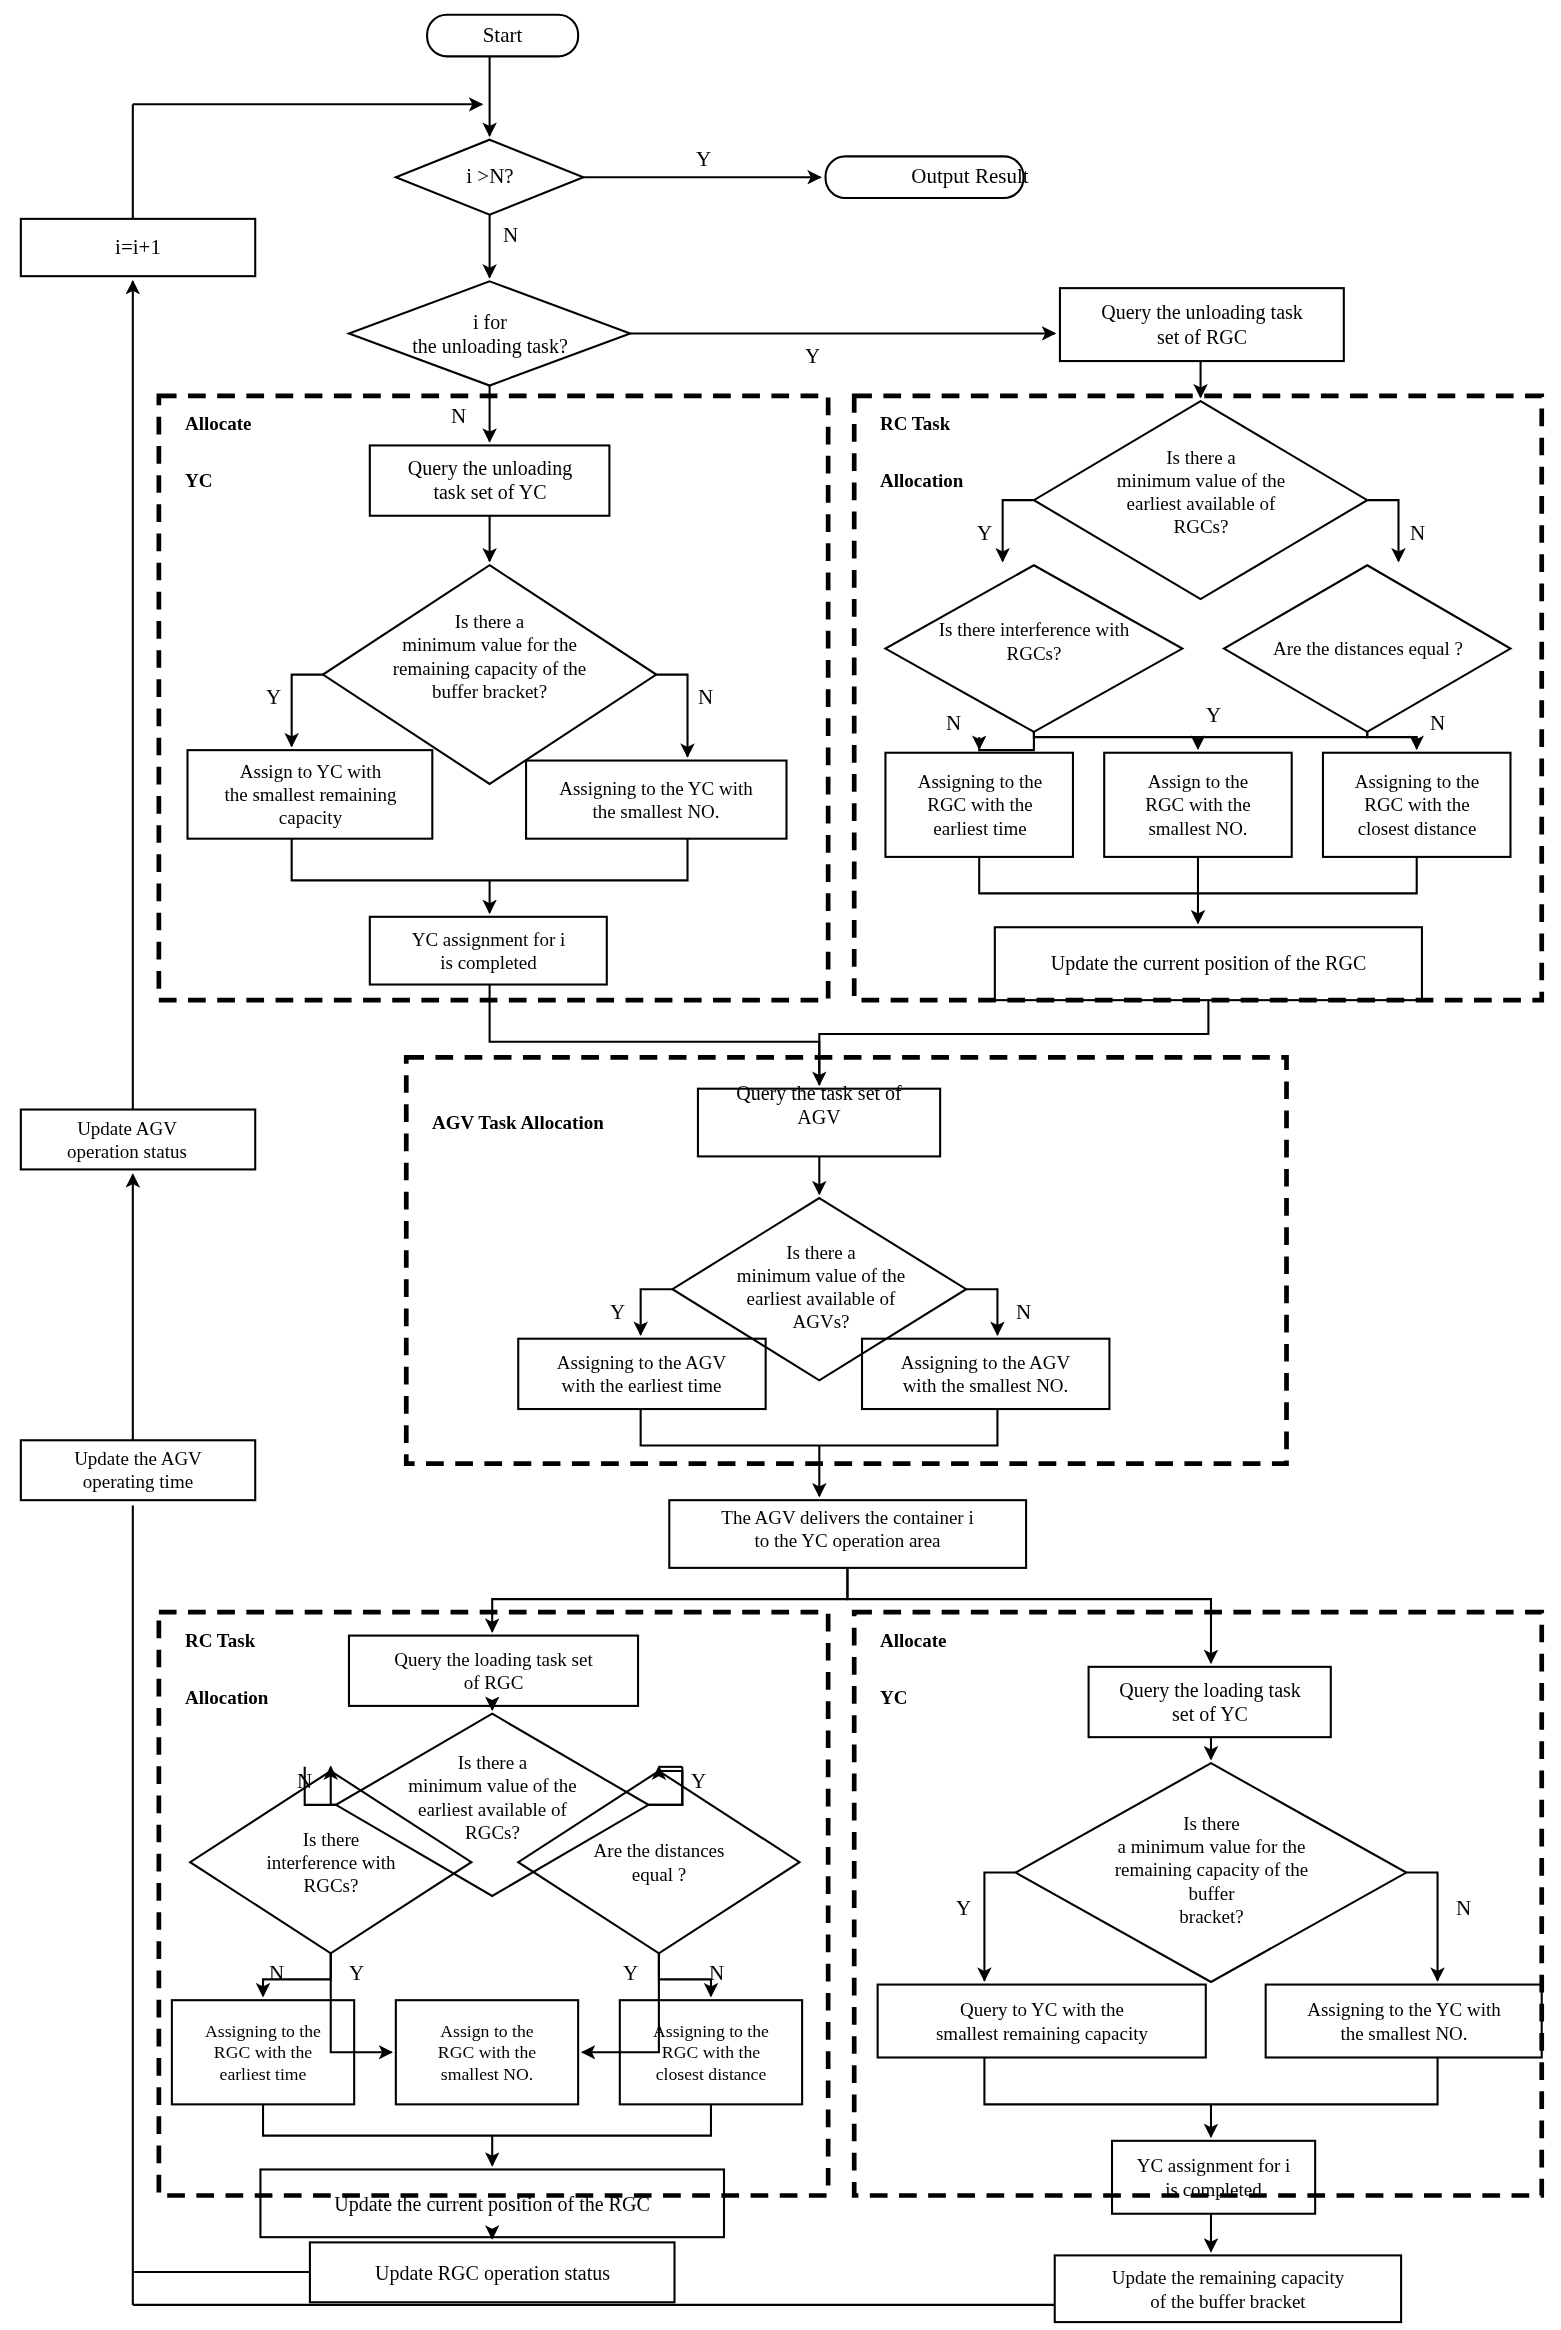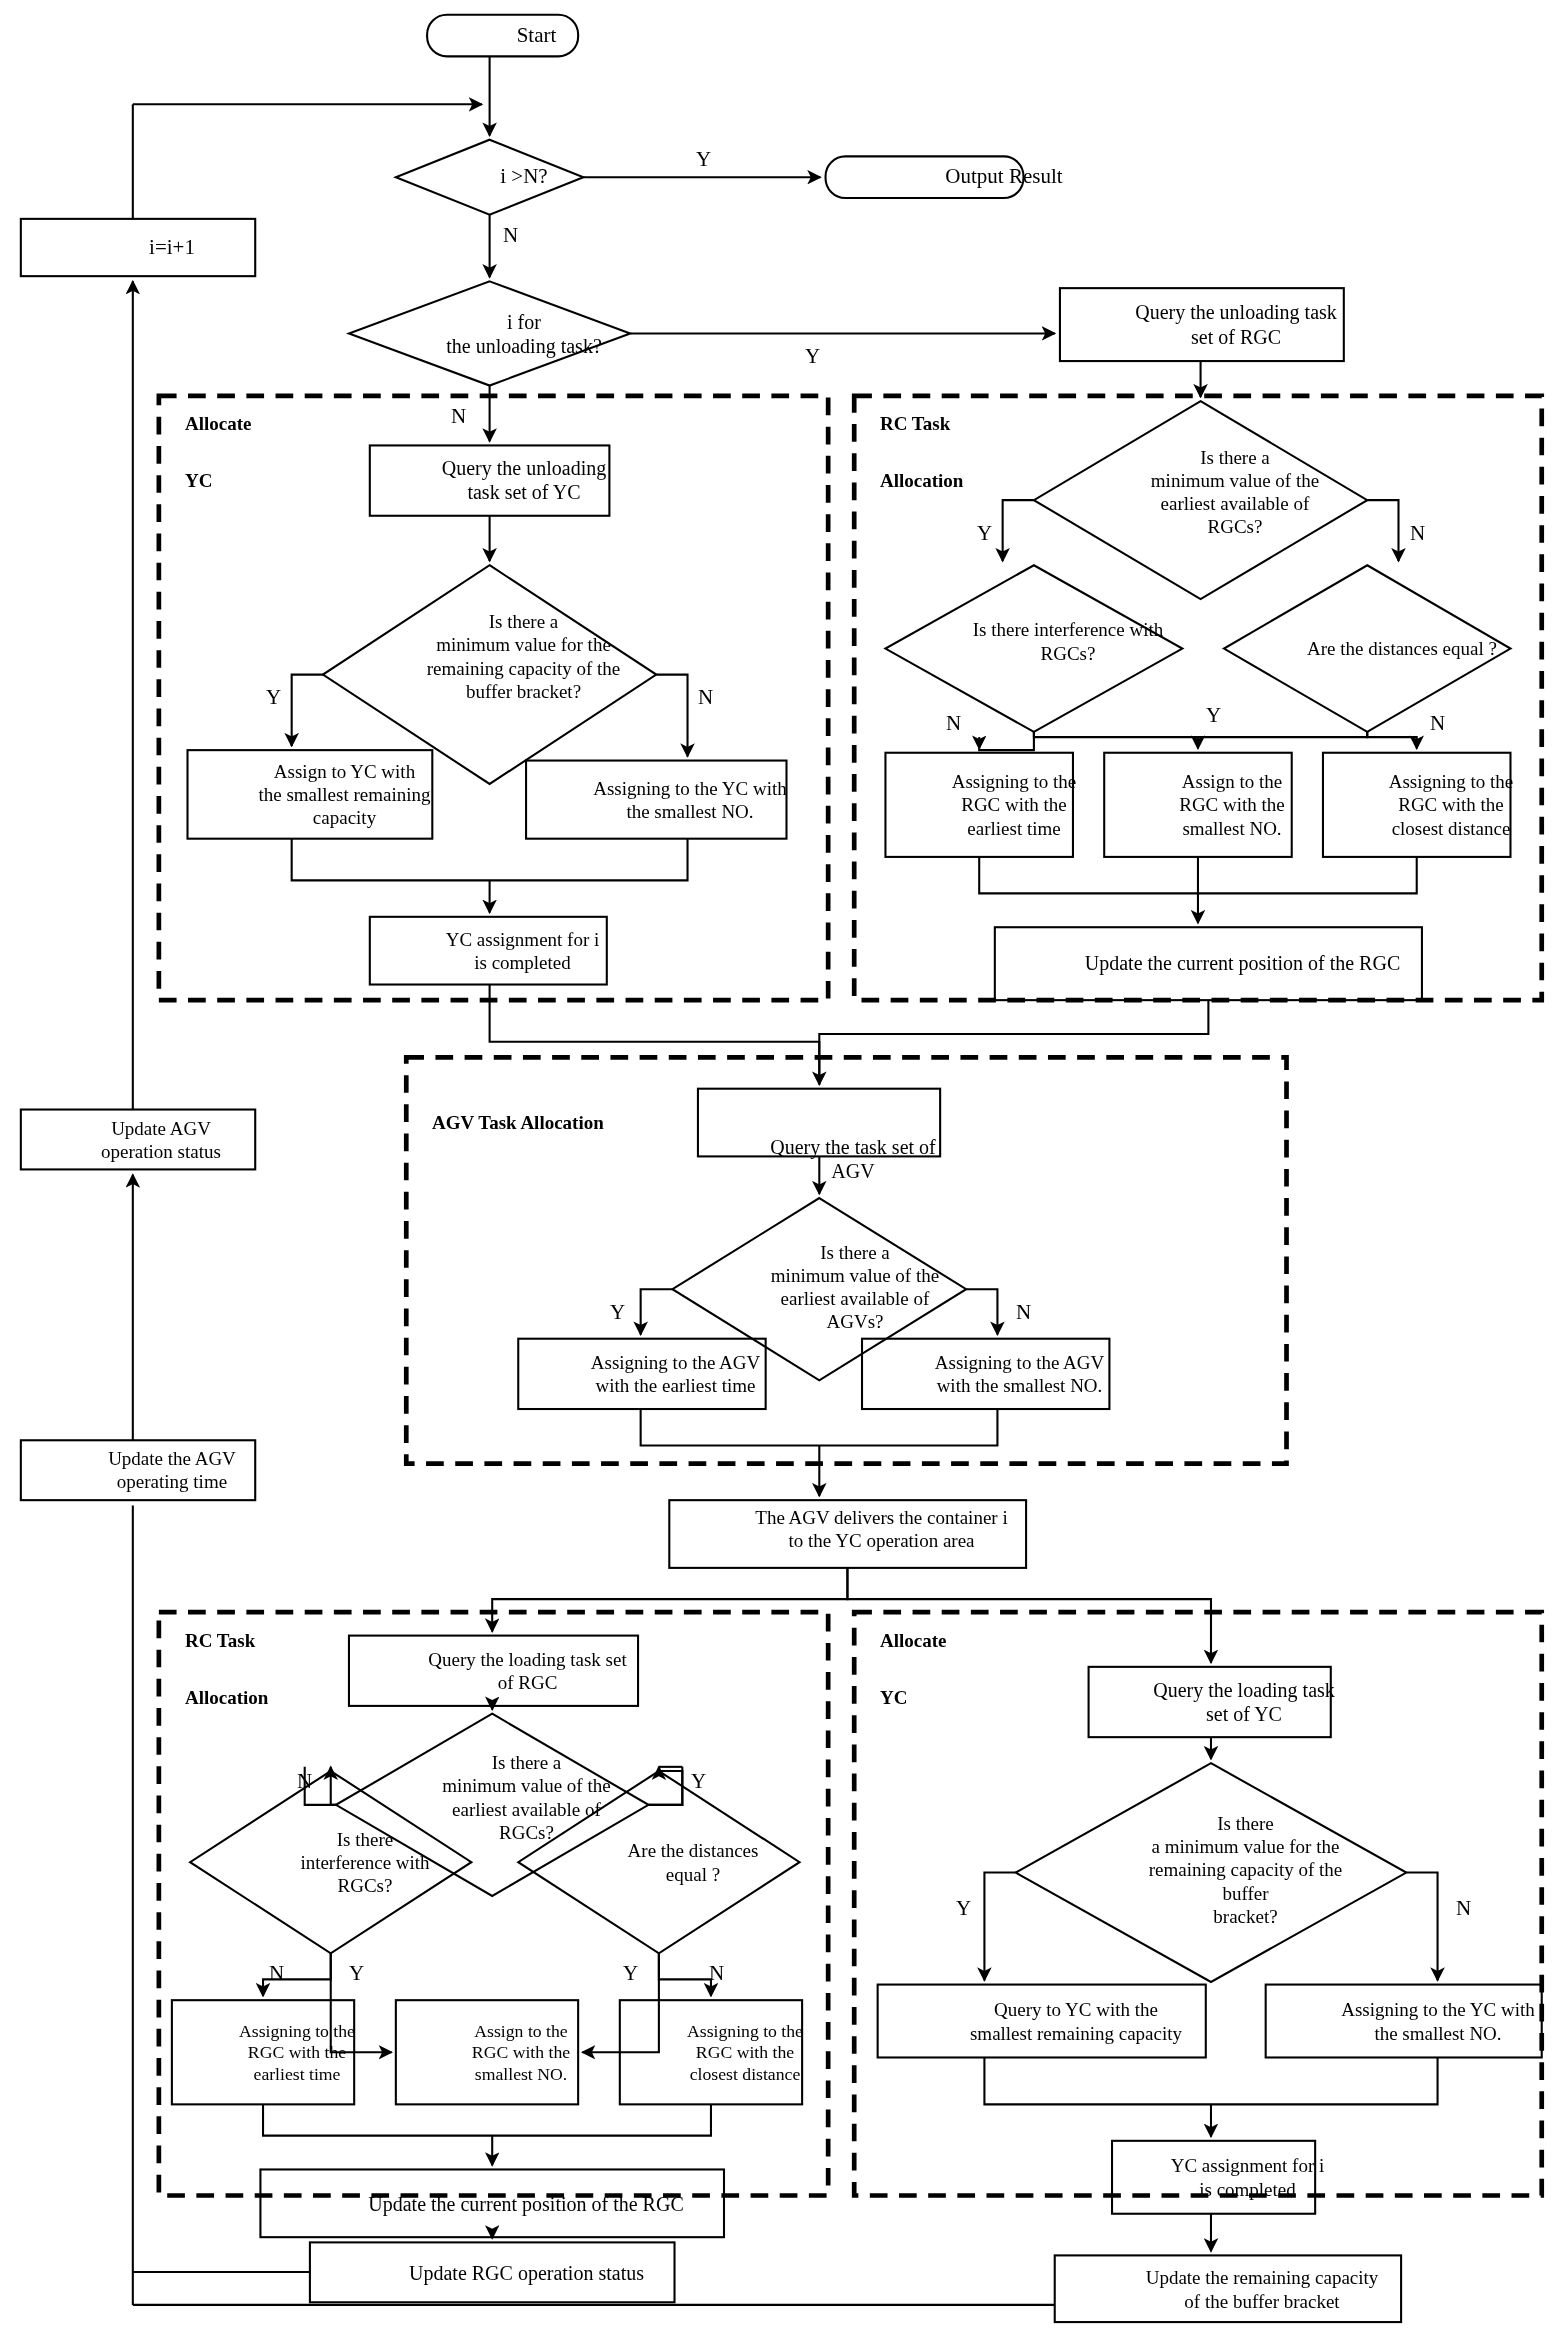--- a/index.html
+++ b/index.html
@@ -1,20 +1,20 @@
 <!DOCTYPE html>
 <html style="font-size:8.3px"><head>
 <meta charset="utf-8">
 <style>
   html,body{margin:0;padding:0;background:#ffffff;}
   #root{position:relative;width:1561px;height:2330px;background:#fff;
         font-family:"Liberation Serif","DejaVu Serif",serif;}
   svg{position:absolute;left:0;top:0;width:1561px;height:2330px;}
   .shape-text{position:absolute;display:flex;align-items:center;justify-content:center;
-        text-align:center;line-height:1.22;color:#000;pointer-events:none;padding-left:34px;}
+        text-align:center;line-height:1.22;color:#000;pointer-events:none;}
   .edge-label{position:absolute;display:flex;align-items:center;justify-content:center;
         color:#000;}
   .group-label{position:absolute;font-weight:bold;color:#000;display:flex;
         align-items:center;}
 </style>
 </head>
 <body>
 
 <div id="root">
 
@@ -236,21 +236,21 @@
 smallest NO.</div>
 
 <div class="shape-text" style="left:1323px;top:753px;width:188px;height:104px;font-size:19px;white-space:pre-line">Assigning to the
 RGC with the
 closest distance</div>
 
 <div class="shape-text" style="left:995px;top:927px;width:427px;height:73px;font-size:20px">Update the current position of the RGC</div>
 
 <div class="group-label" style="left:432px;top:1107px;width:250px;height:31px;font-size:19px">AGV Task Allocation</div>
 
-<div class="shape-text" style="left:698px;top:1127px;width:242px;height:64px;font-size:20px;white-space:pre-line">Query the task set of
+<div class="shape-text" style="left:698px;top:1073px;width:242px;height:64px;font-size:20px;white-space:pre-line">Query the task set of
 AGV</div>
 
 <div class="shape-text" style="left:662px;top:1222px;width:318px;height:130px;font-size:19px;white-space:pre-line">Is there a
 minimum value of the
 earliest available of
 AGVs?</div>
 
 <div class="shape-text" style="left:518px;top:1339px;width:247px;height:70px;font-size:19px;white-space:pre-line">Assigning to the AGV
 with the earliest time</div>
 

